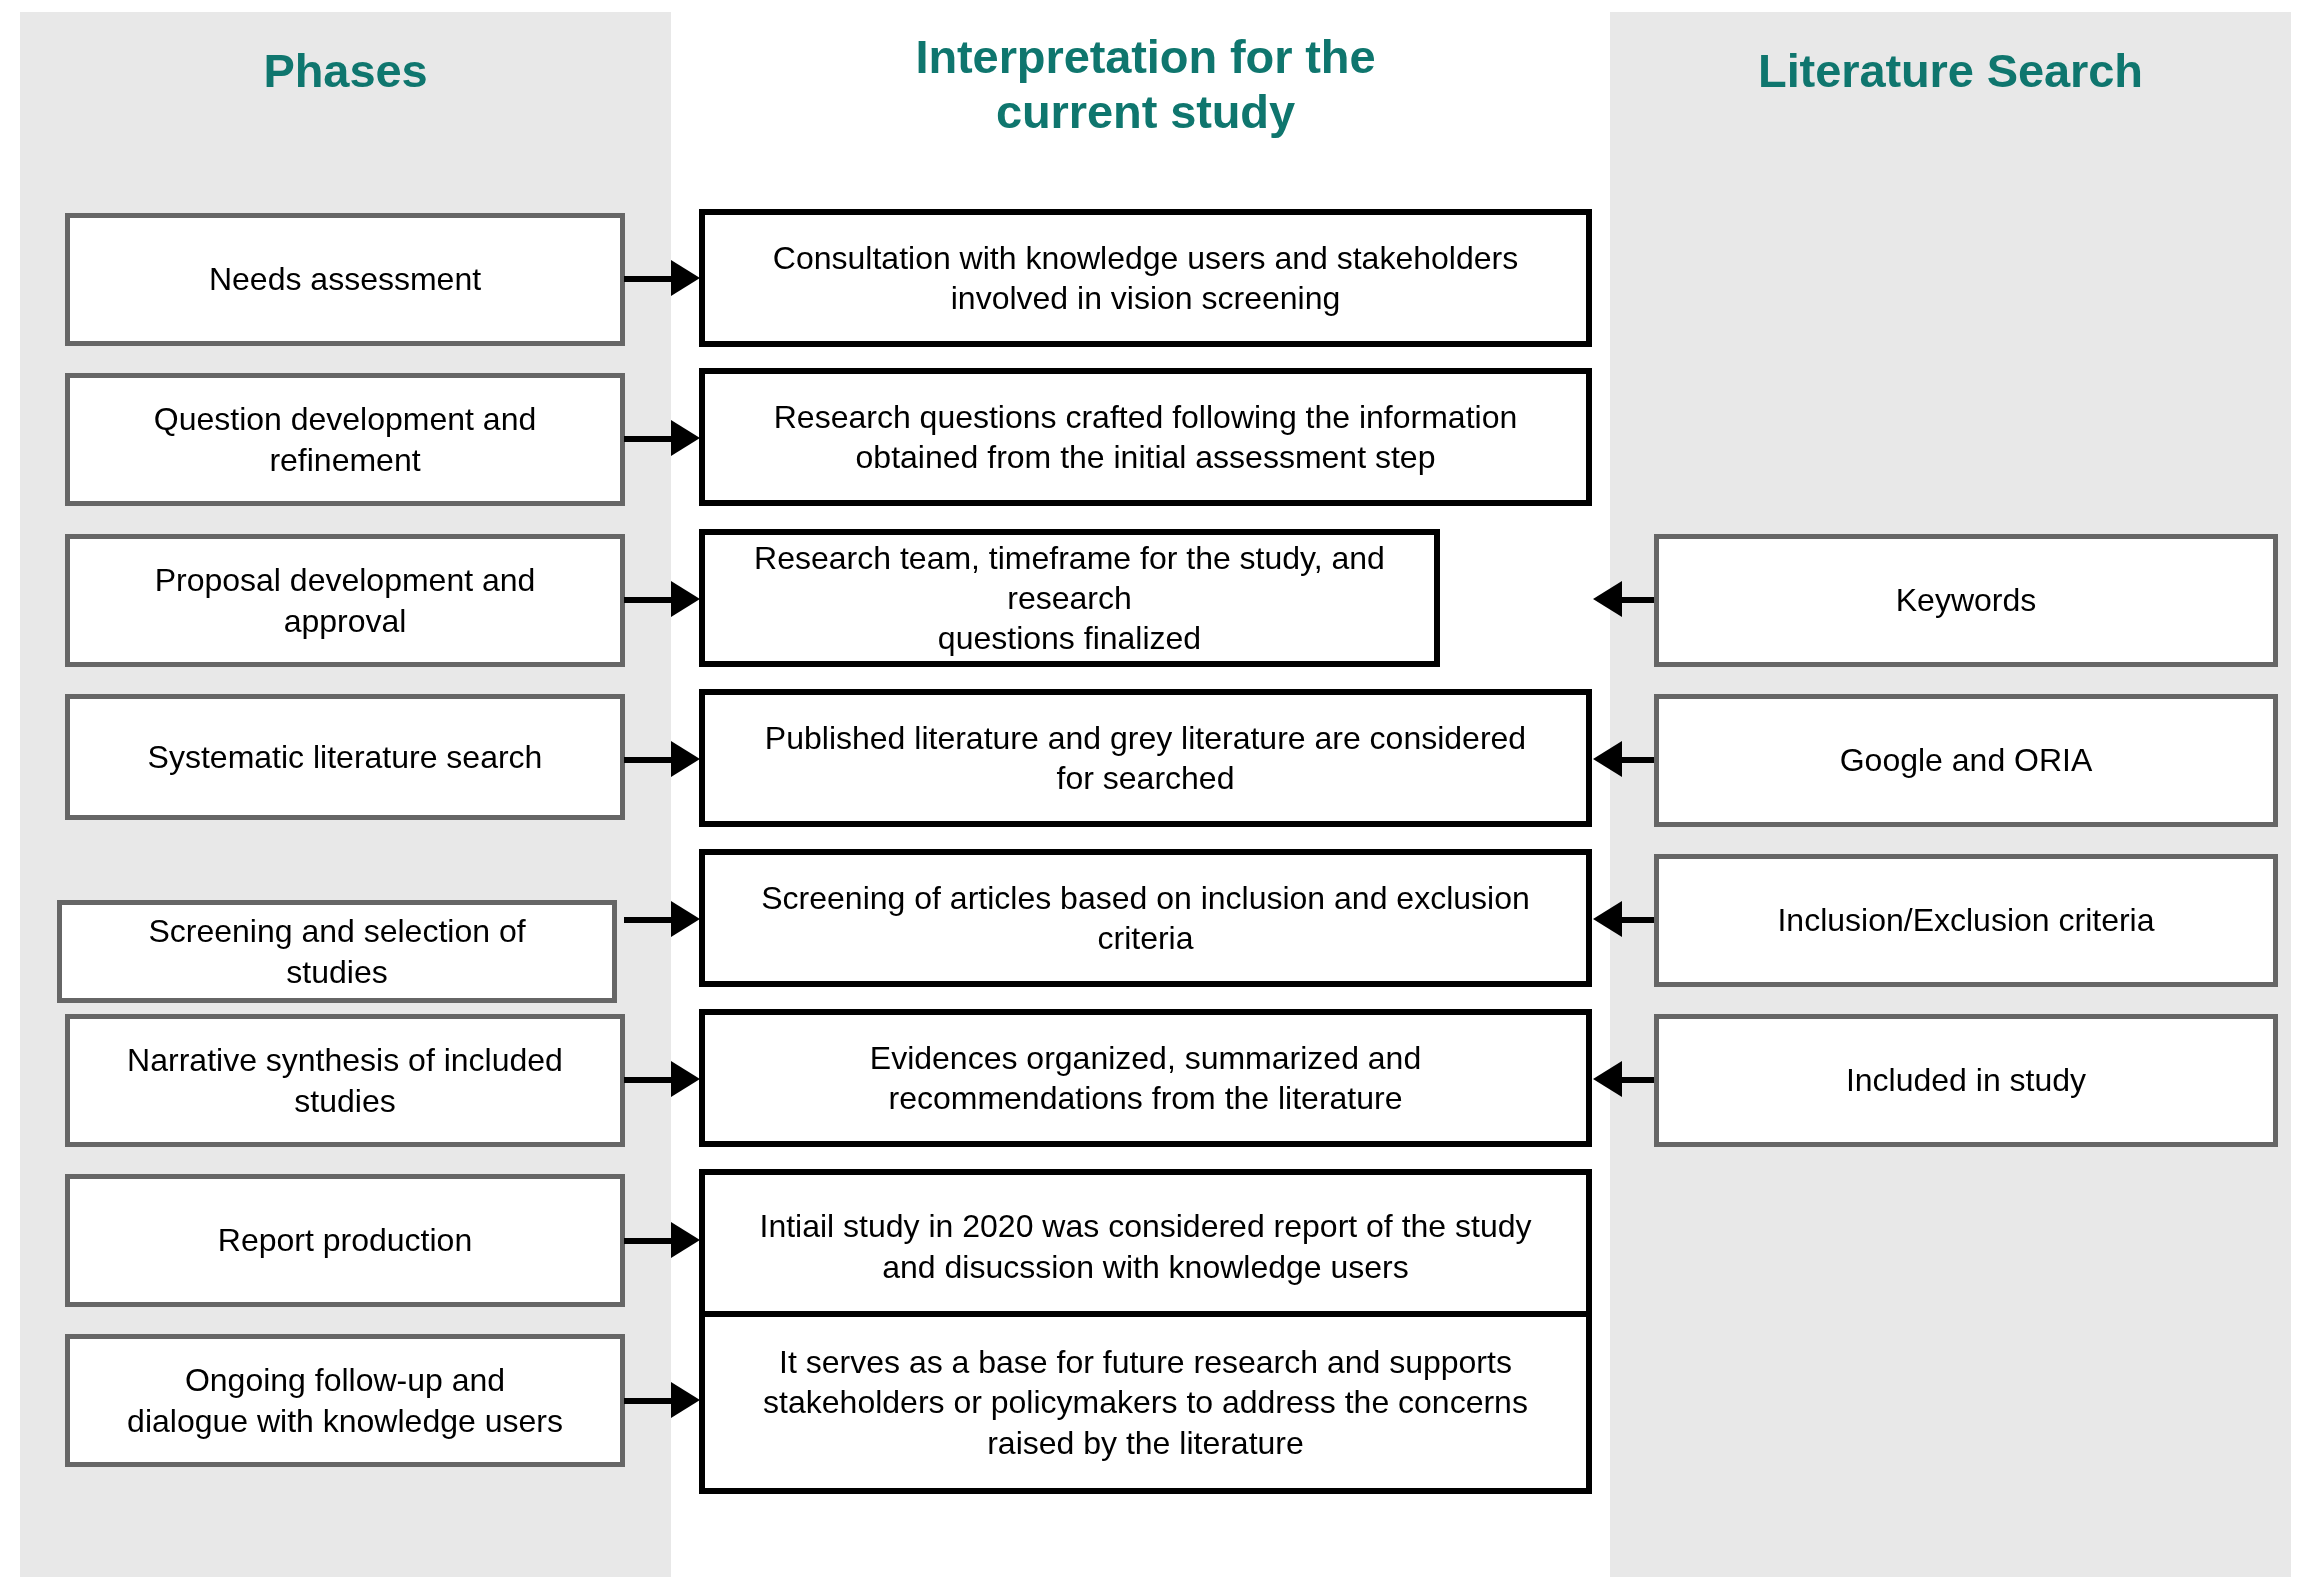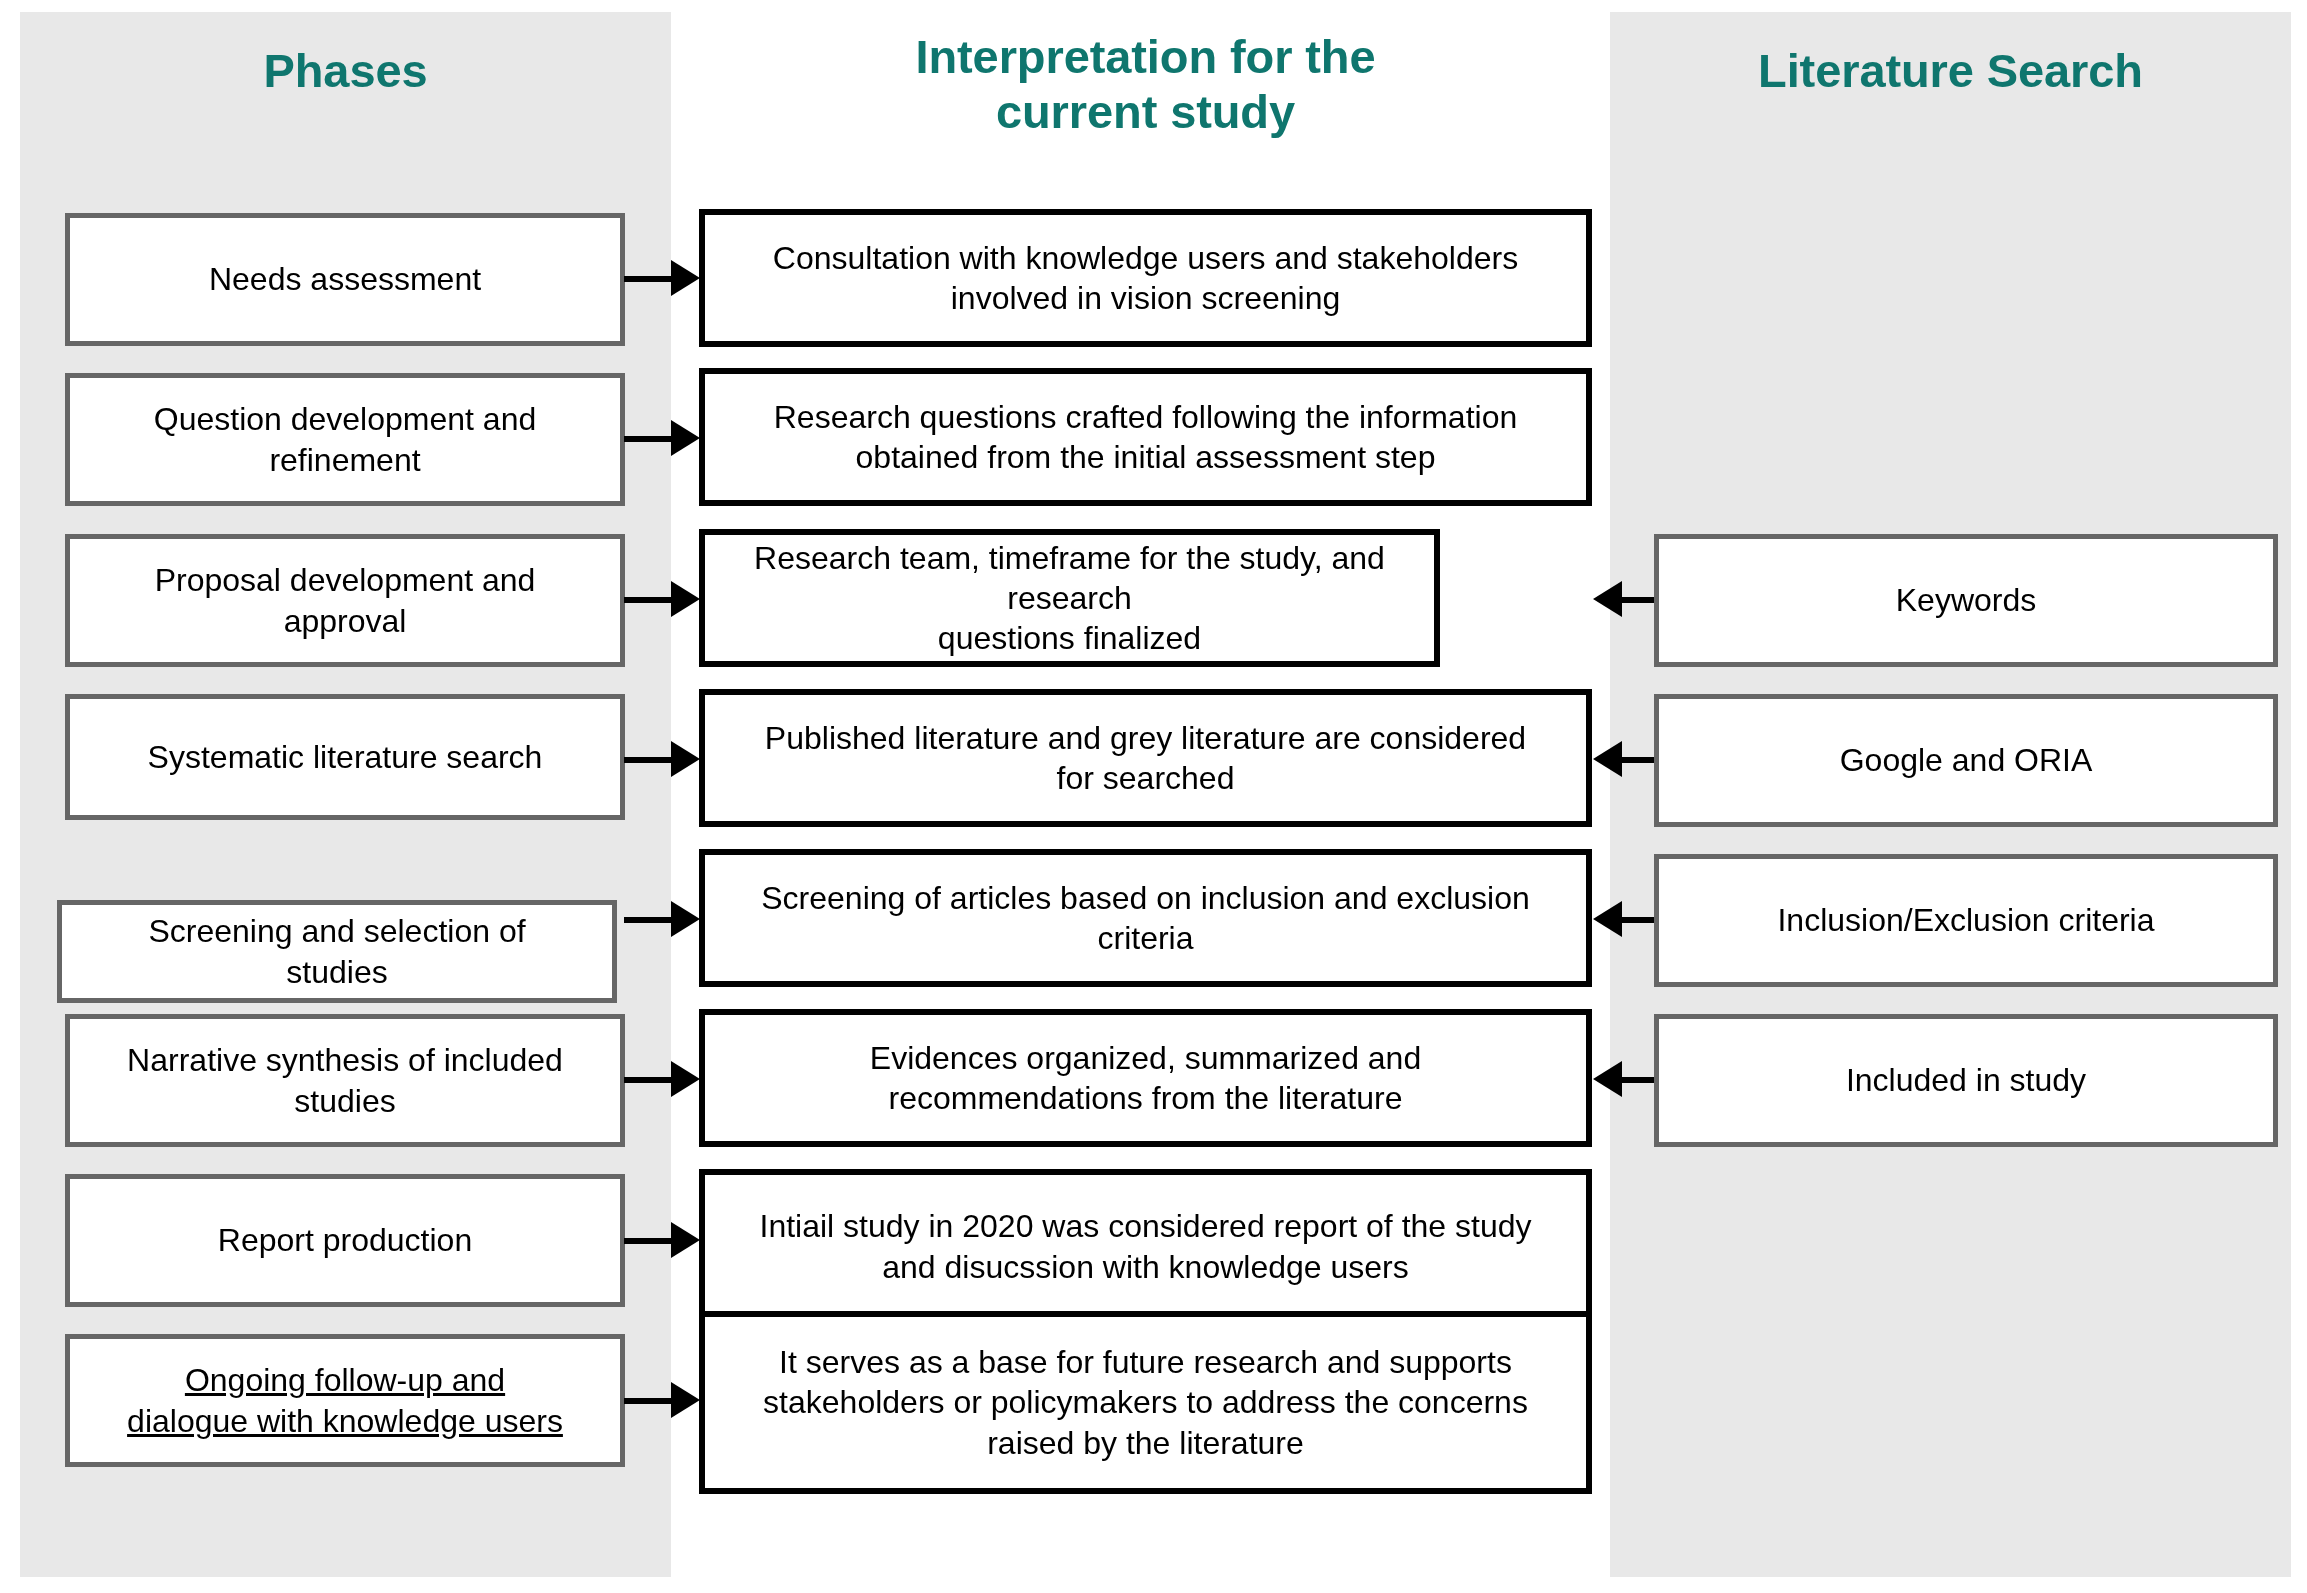--- a/index.html
+++ b/index.html
@@ -191,21 +191,21 @@
       <span class="txt">Report production</span>
     </div>
     <div class="box box-black" style="left: 699px; top: 1169px; width: 893px; height: 155px;">
       <span class="txt">Intiail study in 2020 was considered report of the study
 and disucssion with knowledge users</span>
     </div>
     <div class="arrow arrow-right" style="left: 624px; top: 1241px; width: 75px;">
       <div class="shaft" style="width: 47px;"></div>
       <div class="head" style="left: 47px;"></div>
     </div>
-    <div class="box box-gray" style="left: 65px; top: 1334px; width: 560px; height: 133px; text-decoration: underline;">
+    <div class="box box-gray" style="left: 65px; top: 1334px; width: 560px; height: 133px;">
       <span class="txt">Ongoing follow-up and
 dialogue with knowledge users</span>
     </div>
     <div class="box box-black" style="left: 699px; top: 1311px; width: 893px; height: 183px;">
       <span class="txt">It serves as a base for future research and supports
 stakeholders or policymakers to address the concerns
 raised by the literature</span>
     </div>
     <div class="arrow arrow-right" style="left: 624px; top: 1401px; width: 75px;">
       <div class="shaft" style="width: 47px;"></div>

